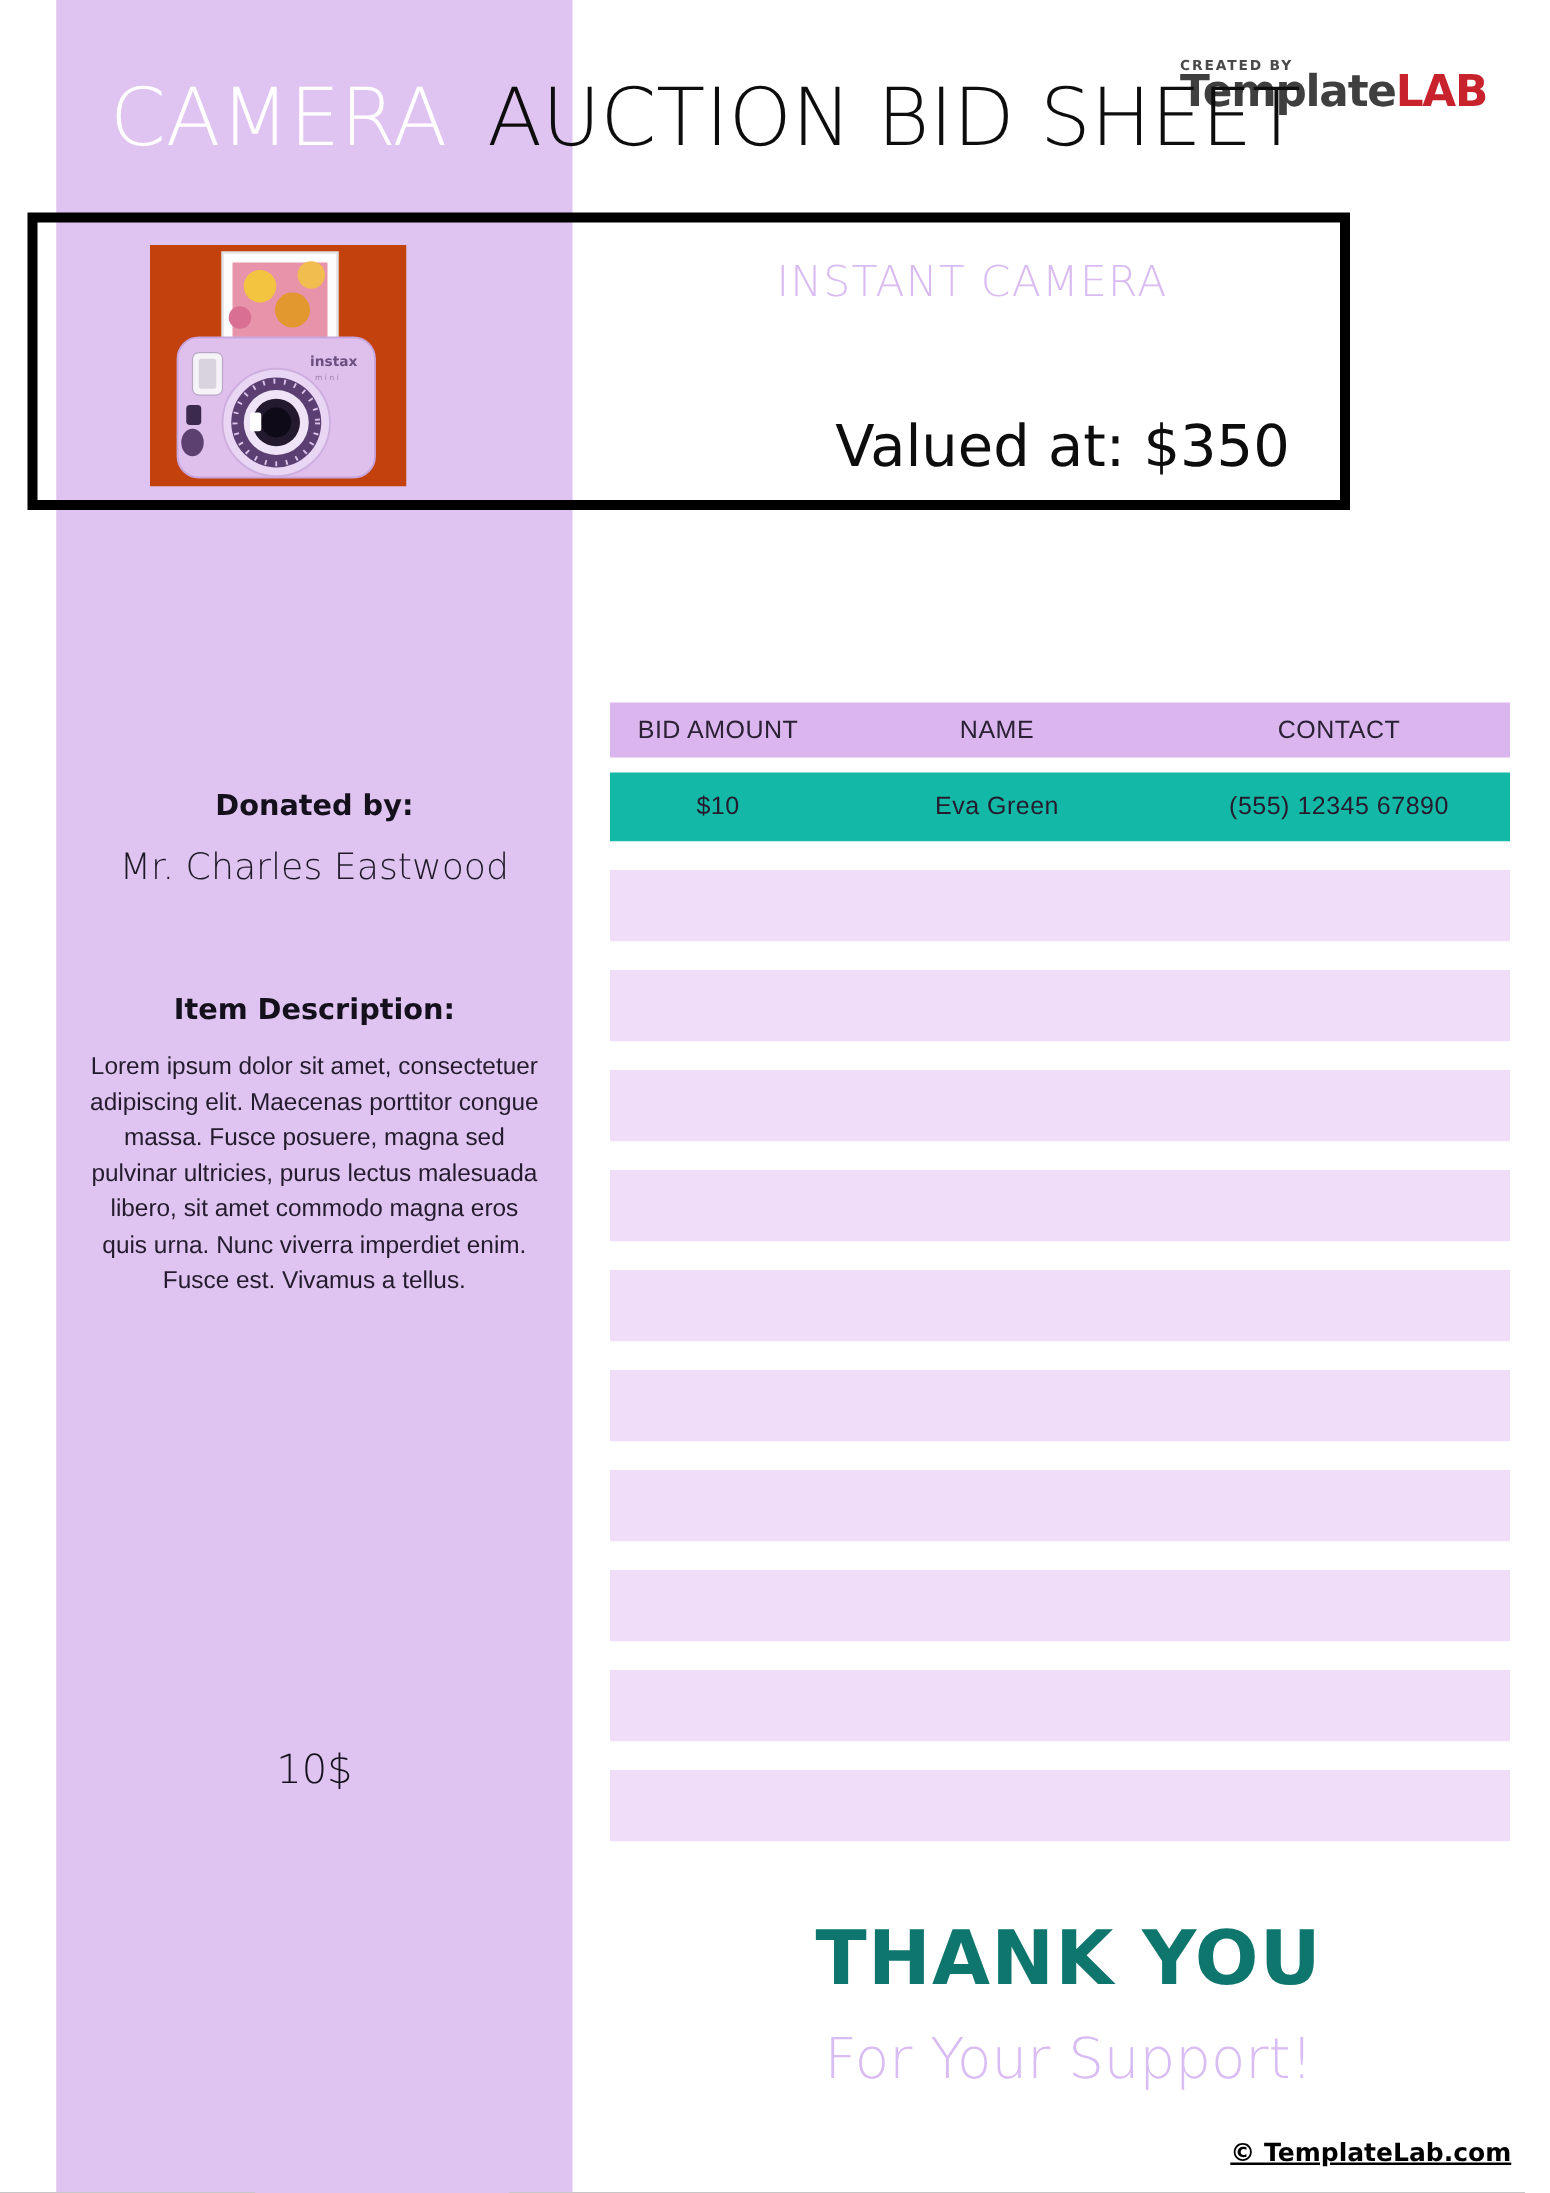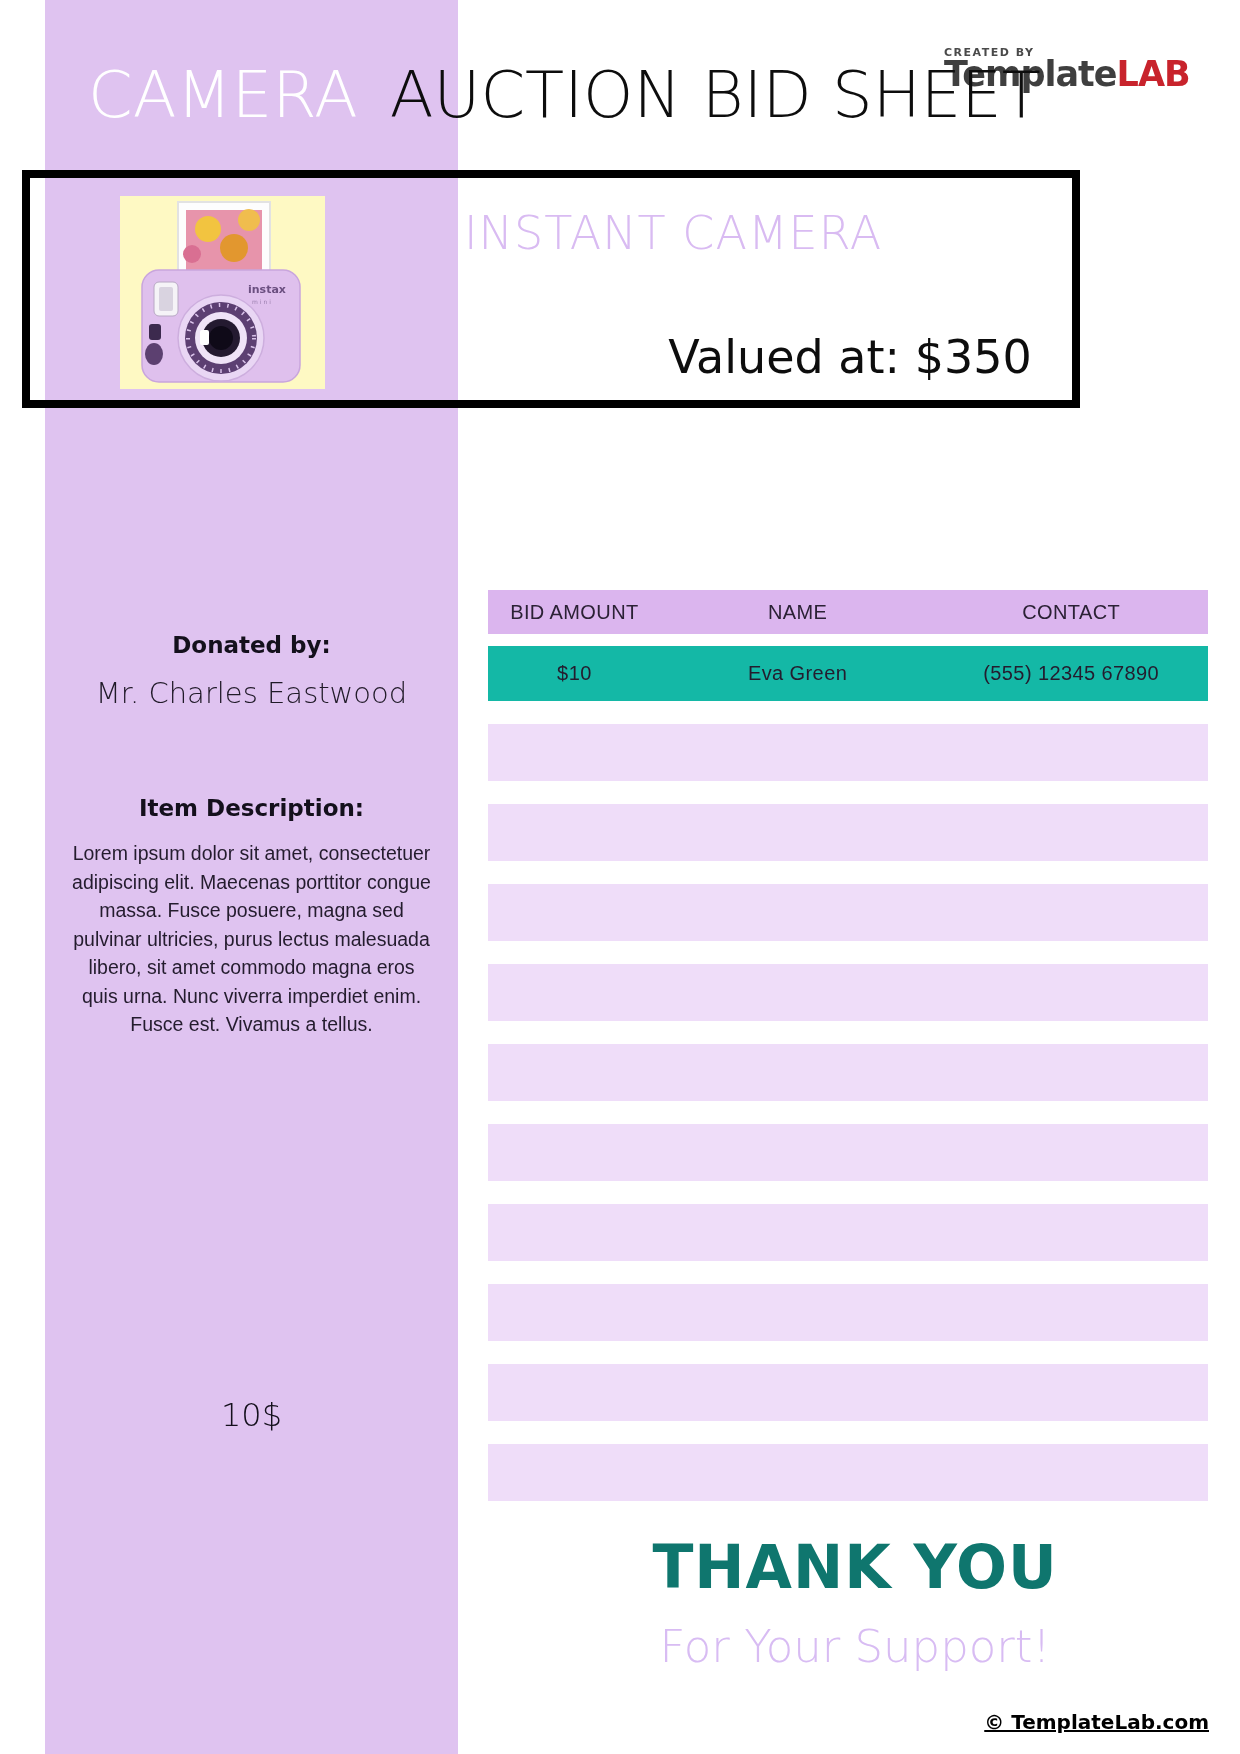--- a/index.html
+++ b/index.html
@@ -20,30 +20,30 @@
   
   .title{position:absolute;left:88px;top:58px;white-space:nowrap;
          font-family:"DejaVu Sans",sans-serif;font-weight:200;font-size:64px;
          letter-spacing:0px;color:#0d0d0d;}
   .title .light{color:#ffffff;}
   .title .dark{margin-left:32px;}
 
   
   .item-box{position:absolute;left:22px;top:170px;width:1058px;height:238px;
             border:8px solid #000;box-sizing:border-box;background:transparent;}
-  .camera-photo{position:absolute;left:120px;top:196px;width:205px;height:193px;background:#fef9c3;}
-  .item-name{position:absolute;left:464px;top:206px;width:470px;text-align:left;
-             font-family:"DejaVu Sans",sans-serif;font-weight:200;font-size:46px;
+  .camera-photo{position:absolute;left:120px;top:196px;width:205px;height:193px;background:#c2410c;}
+  .item-name{position:absolute;left:464px;top:206px;width:470px;text-align:right;
+             font-family:"DejaVu Sans",sans-serif;font-weight:200;font-size:34px;
              letter-spacing:1px;color:#d9bbf2;white-space:nowrap;}
   .item-value{position:absolute;left:570px;top:330px;width:560px;text-align:center;
               font-family:"DejaVu Sans",sans-serif;font-weight:400;font-size:46px;
               color:#0d0d0d;white-space:nowrap;}
 
   
-  .bid-table{position:absolute;left:488px;top:562px;width:720px;margin-top:28px;}
+  .bid-table{position:absolute;left:488px;top:562px;width:720px;}
   .row{display:flex;align-items:center;}
   .header-row{height:44px;background:#dbb5ee;}
   .data-row{height:55px;background:#14b8a6;margin-top:12px;}
   .empty-row{height:57px;background:#efddf9;margin-top:23px;}
   .cell{text-align:center;font-size:20px;color:#241c2e;letter-spacing:0.4px;}
   .c1{width:24%;}.c2{width:38%;}.c3{width:38%;}
   .header-row .cell{color:#2b2135;}
 
   
   .side-text{position:absolute;left:45px;width:413px;text-align:center;color:#14101c;}

